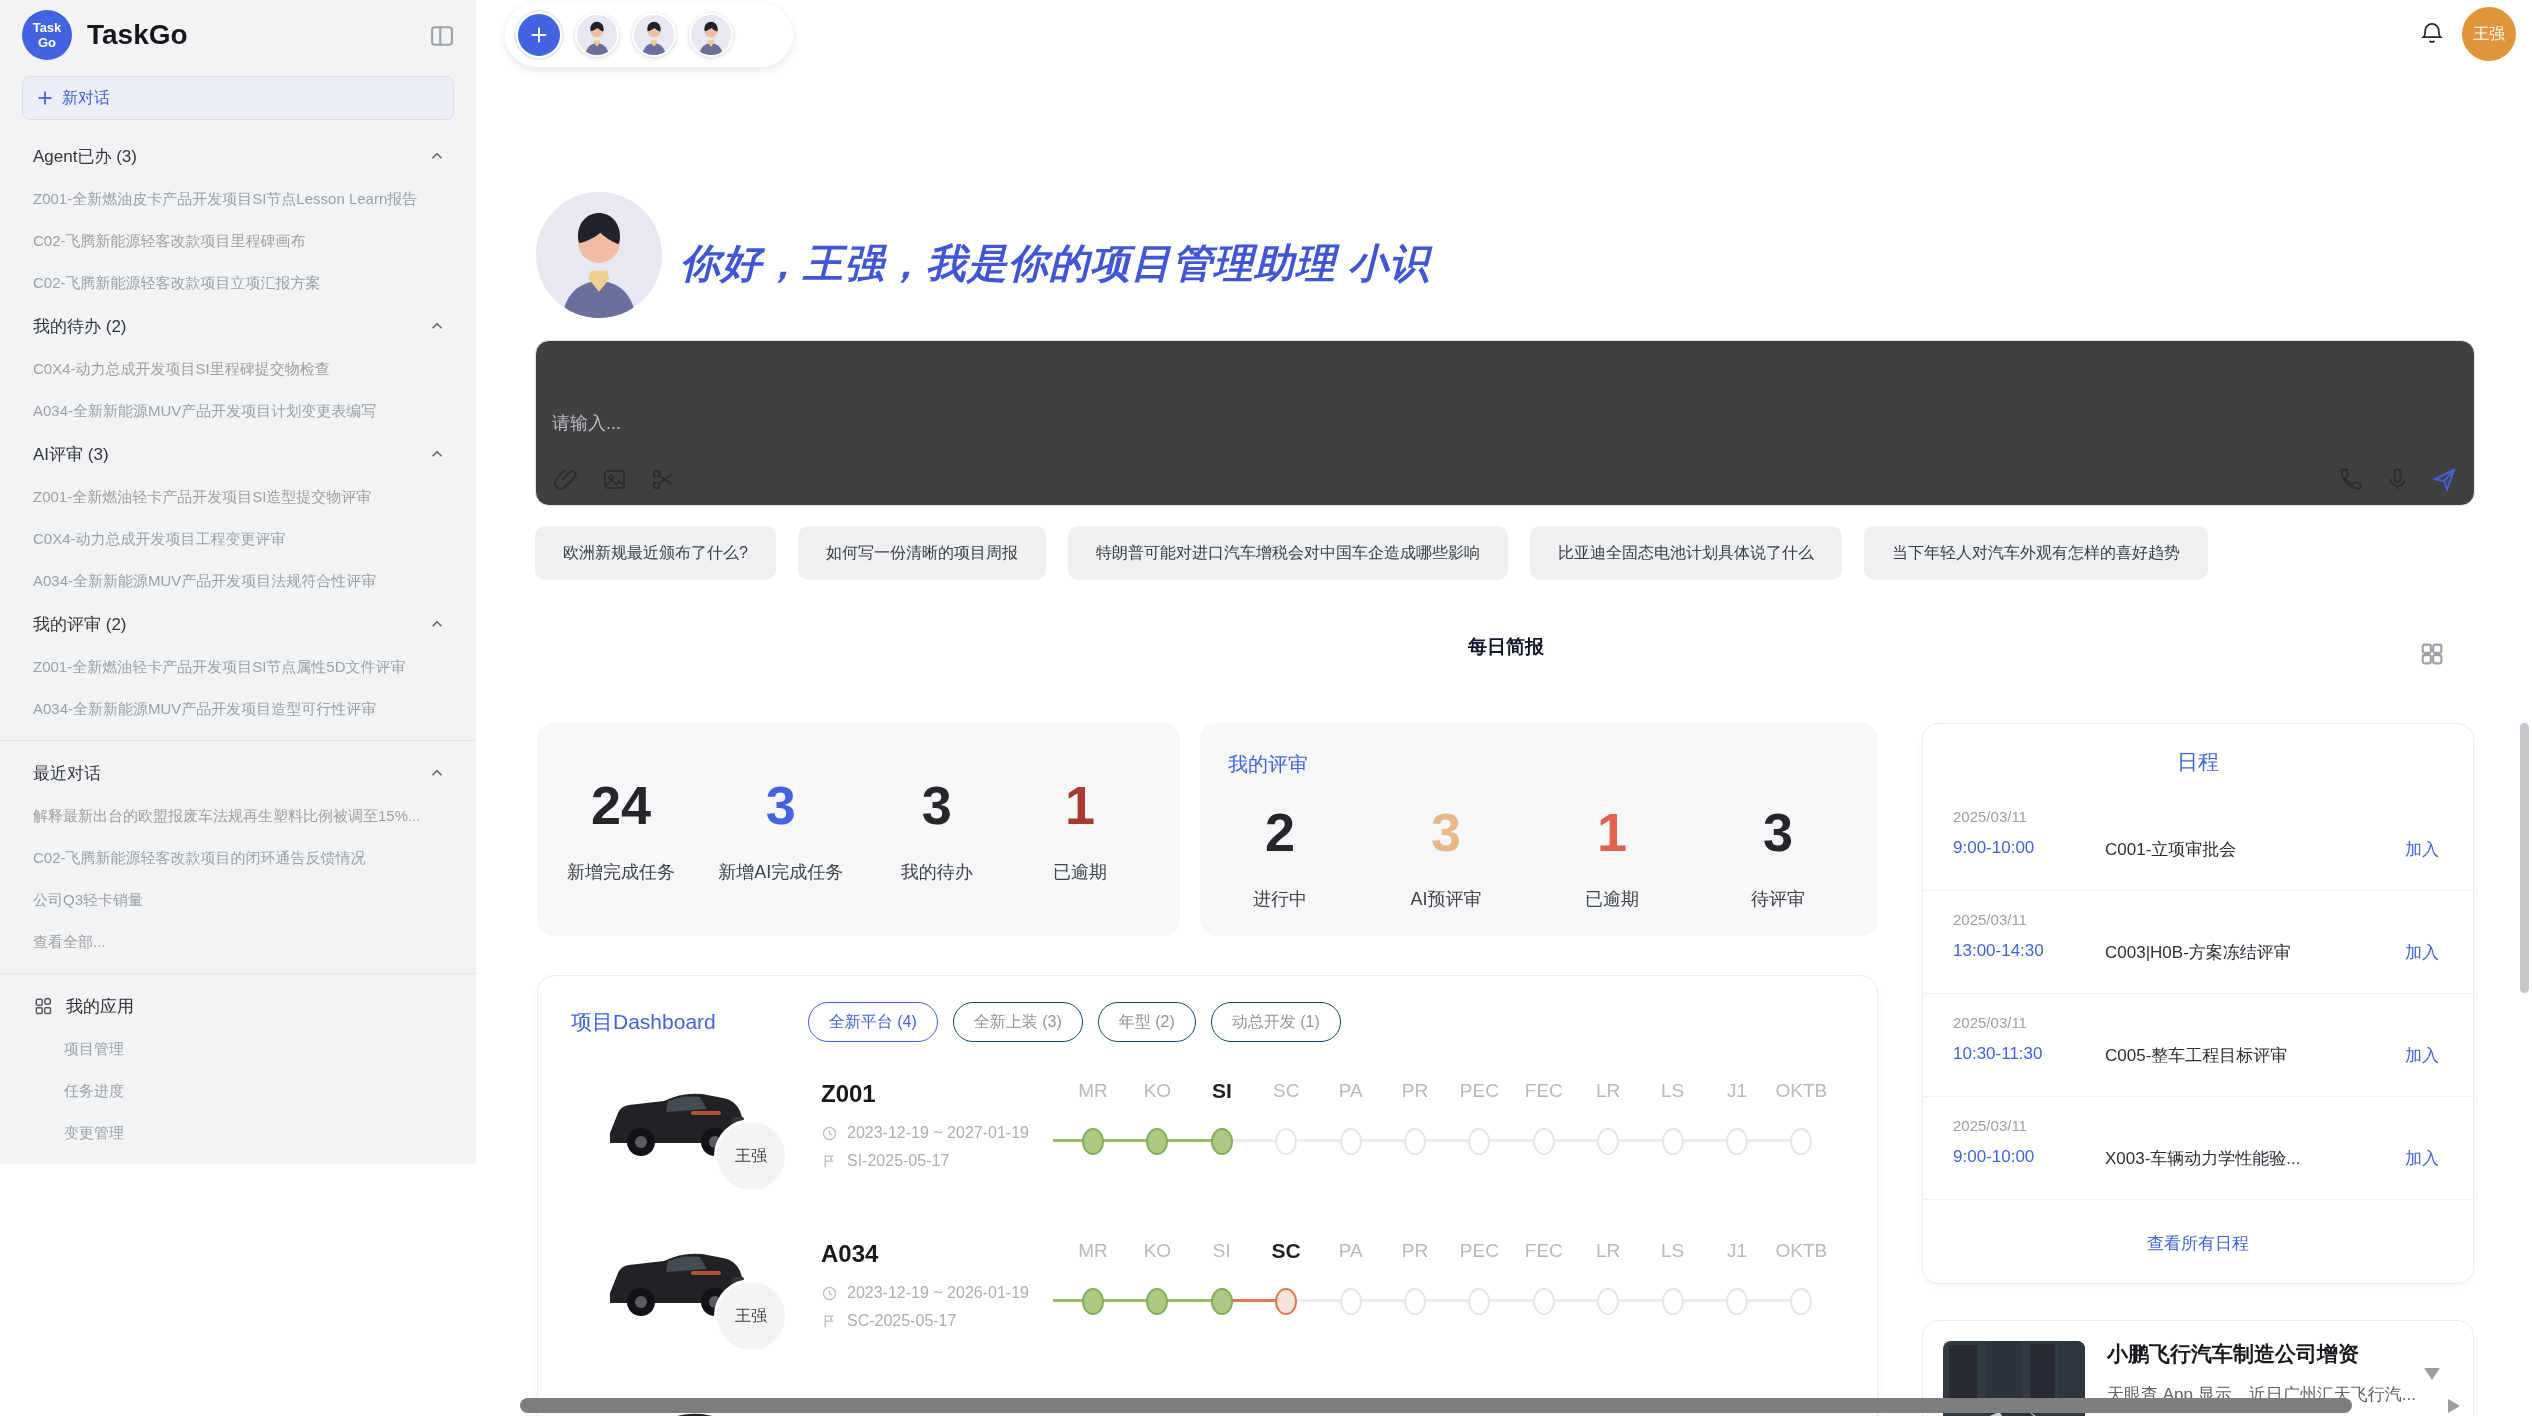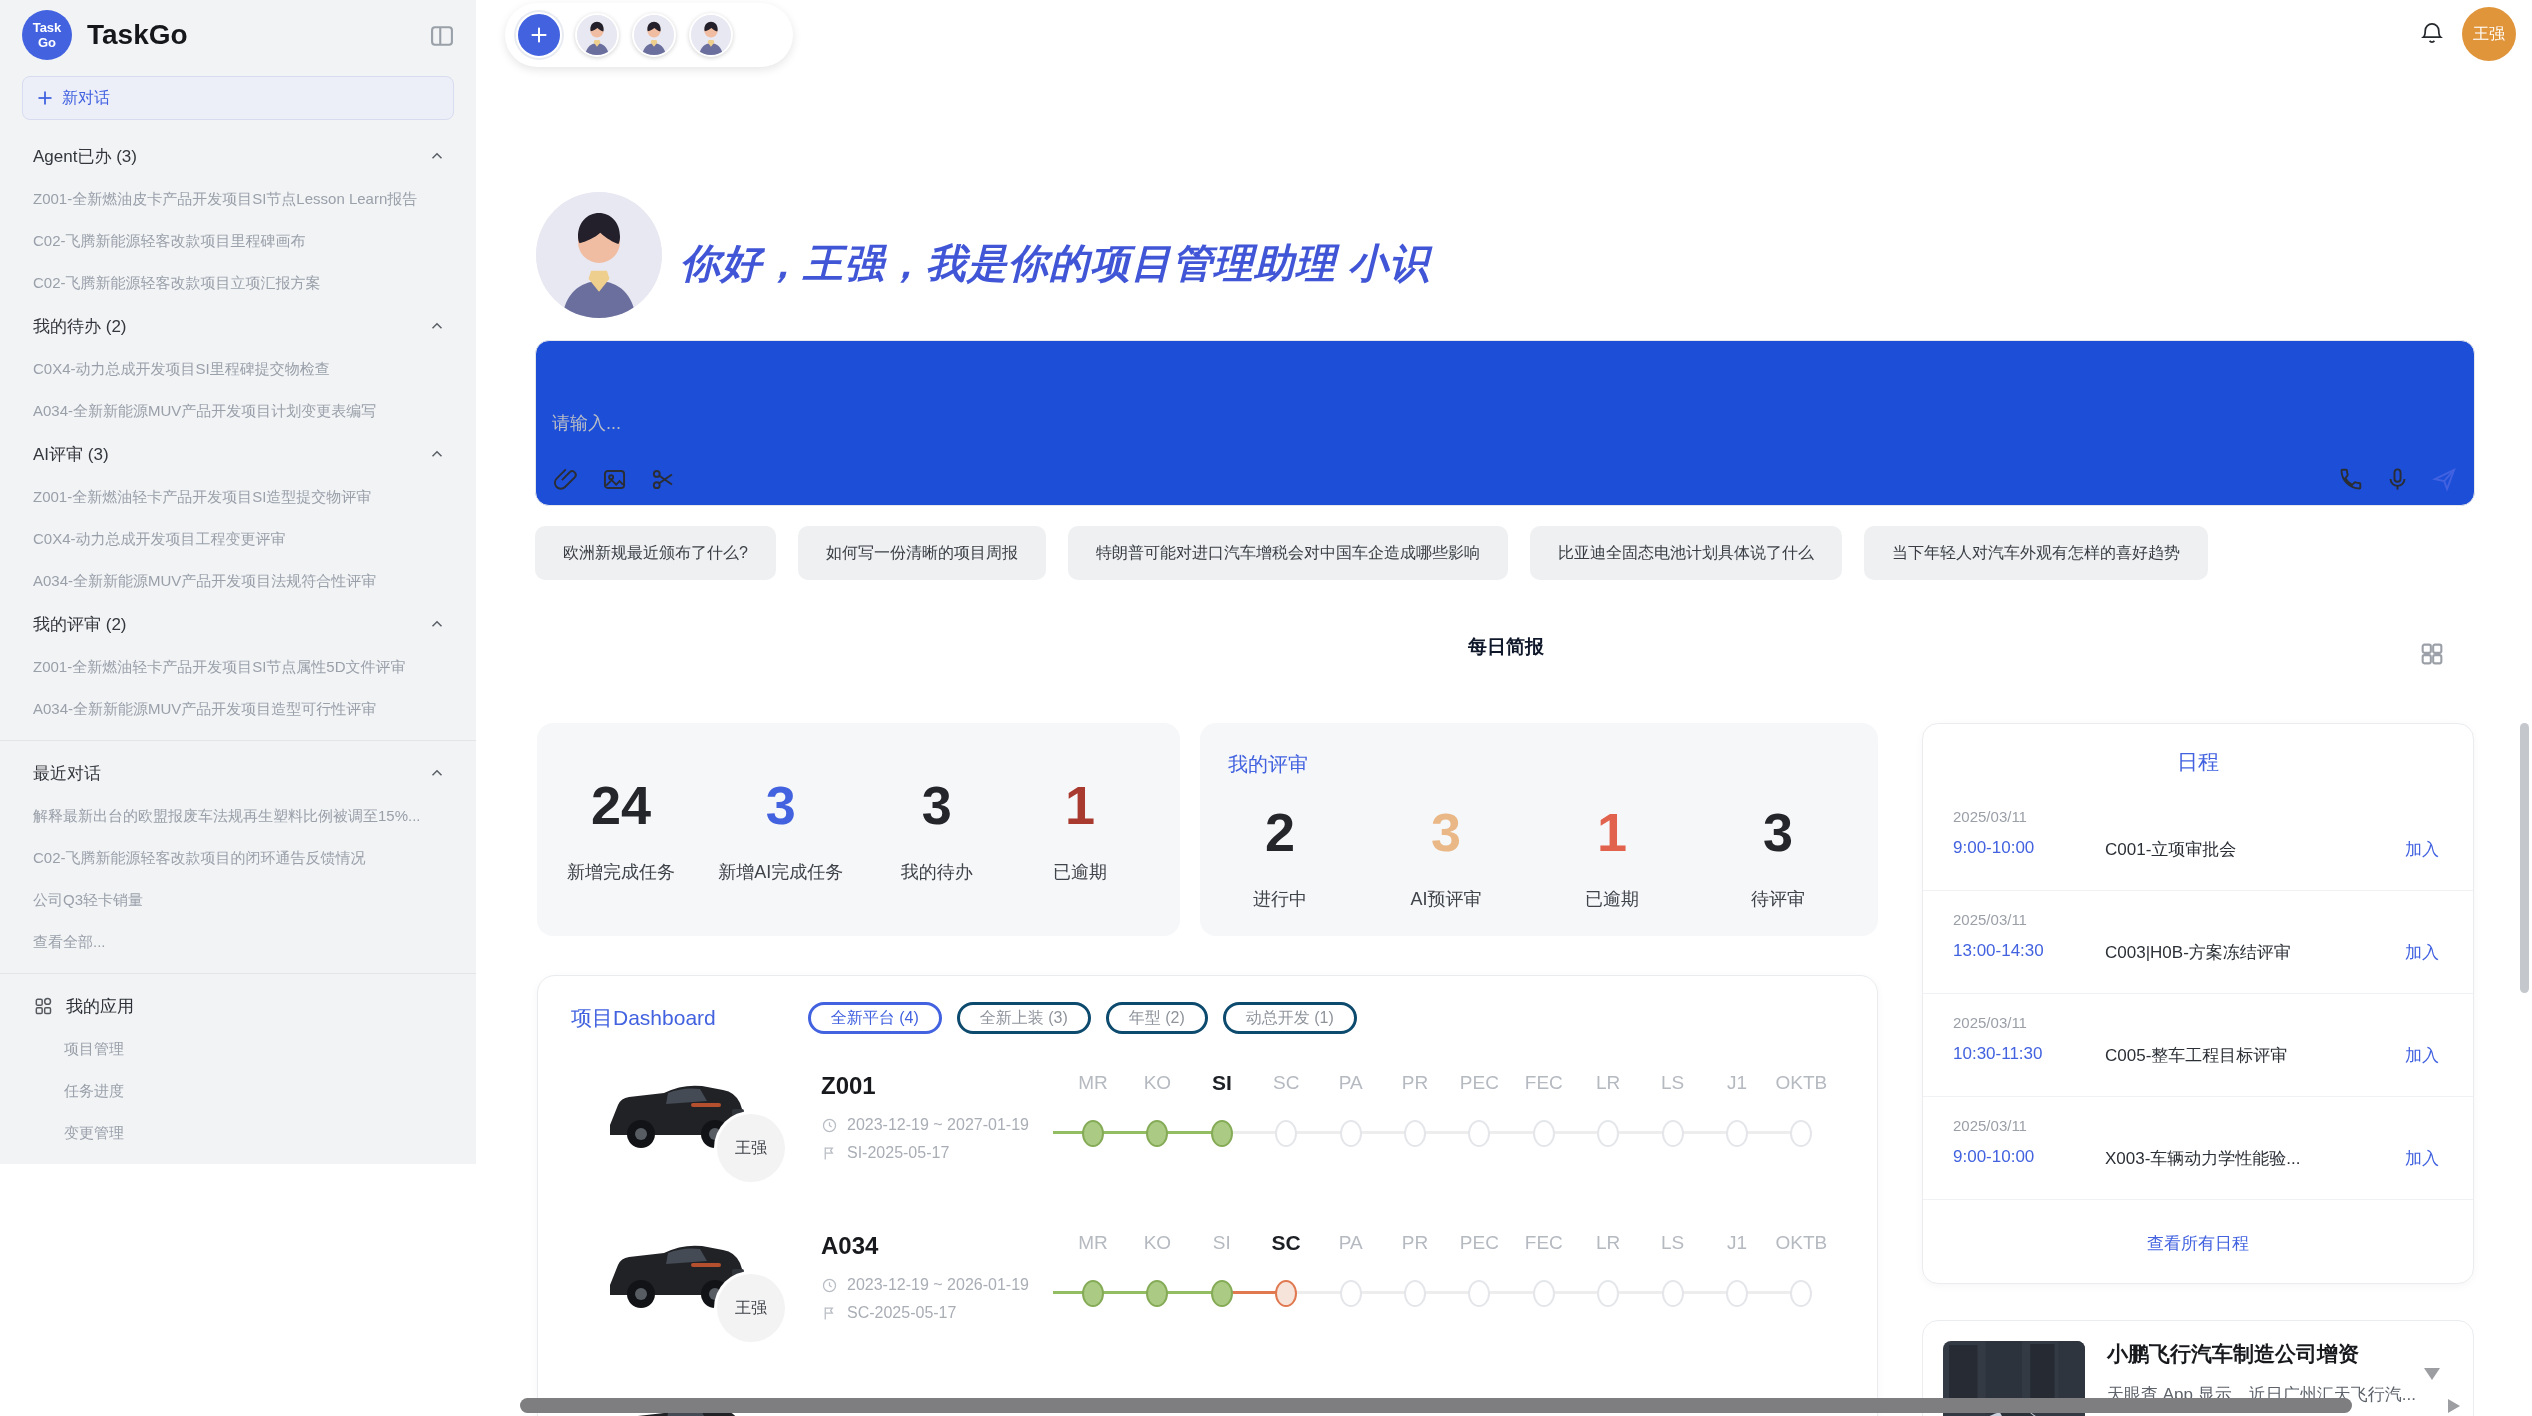--- a/index.html
+++ b/index.html
@@ -30,21 +30,21 @@
   .tb-avatar { width:44px; height:44px; border-radius:50%; background:#e7e8f2; border:2px solid #fff; box-shadow:0 1px 4px rgba(0,0,0,.18); overflow:hidden; cursor:pointer; flex-shrink:0; }
   .tb-avatar svg, .greet-avatar svg { width:100%; height:100%; display:block; }
   .bell { position:absolute; left:2418px; top:19px; width:28px; height:28px; color:#25282d; cursor:pointer; }
   .user-badge { position:absolute; left:2462px; top:7px; width:54px; height:54px; border-radius:50%; background:#e0953b; color:#fff; display:flex; align-items:center; justify-content:center; font-size:16px; cursor:pointer; }
 
   
   .greet-avatar { position:absolute; left:536px; top:192px; width:126px; height:126px; border-radius:50%; background:#e9e9f3; overflow:hidden; }
   .greet-text { position:absolute; left:680px; top:236px; font-size:40px; font-weight:800; font-style:italic; color:#4156d6; letter-spacing:1px; }
 
   
-  .input-card { position:absolute; left:535px; top:340px; width:1940px; height:166px; border:1px solid #e5e7ea; border-radius:14px; background:#1d4ed8; cursor:text; }
+  .input-card { position:absolute; left:535px; top:340px; width:1940px; height:166px; border:1px solid #e5e7ea; border-radius:14px; background:#404040; cursor:text; }
   .input-ph { position:absolute; left:16px; top:70px; font-size:18px; color:#b9bdc6; }
   .input-icons-l { position:absolute; left:16px; bottom:12px; display:flex; gap:22px; color:#2a2d33; }
   .input-icons-r { position:absolute; right:16px; bottom:12px; display:flex; gap:20px; align-items:center; color:#2a2d33; }
   .in-ic { width:27px; height:27px; cursor:pointer; }
   .send-ic { color:#4262e0; }
 
   
   .chips { position:absolute; left:535px; top:526px; width:1945px; display:flex; gap:22px; }
   .chip { height:54px; display:flex; align-items:center; padding:0 28px; background:#eef0f2; border-radius:10px; font-size:16px; color:#3a3e44; white-space:nowrap; cursor:pointer; }
 
@@ -60,21 +60,21 @@
   .stat .v { font-size:54px; font-weight:600; line-height:1.05; }
   .stat .l { font-size:18px; color:#3f434a; margin-top:26px; }
   .v.dark { color:#24262b; } .v.blue { color:#4262e0; } .v.red { color:#a93a30; }
   .v.tan { color:#eab887; } .v.orange { color:#e2634d; }
 
   
   .dash-card { position:absolute; left:537px; top:975px; width:1341px; height:520px; background:#fff; border:1px solid #e9ebee; border-radius:18px; box-shadow:0 2px 8px rgba(0,0,0,.04); overflow:hidden; }
   .dash-head { display:flex; align-items:center; padding:26px 0 0 33px; }
   .dash-title { font-size:21px; color:#4262e0; }
   .dash-chips { display:flex; gap:15px; margin-left:92px; }
-  .dash-chip { height:32px; padding:8px 20px; border:3px solid #0c4a6e; border-radius:21px; display:flex; align-items:center; font-size:16px; color:#8f949c; background:#fff; cursor:pointer; white-space:nowrap; }
+  .dash-chip { height:40px; padding:8px 20px; border:1px solid #0c4a6e; border-radius:21px; display:flex; align-items:center; font-size:16px; color:#8f949c; background:#fff; cursor:pointer; white-space:nowrap; }
   .dash-chip.active { border-color:#4262e0; color:#4262e0; }
   .proj-row { position:relative; height:160px; }
   .proj-row.first { margin-top:24px; }
   .proj-car { position:absolute; left:58px; top:4px; width:160px; height:98px; }
   .proj-car svg { width:100%; height:100%; }
   .proj-owner { position:absolute; left:179px; top:56px; width:68px; height:68px; border-radius:50%; background:#f3f3f4; display:flex; align-items:center; justify-content:center; font-size:16px; color:#3c4046; box-shadow:0 0 0 3px #fff; }
   .proj-info { position:absolute; left:283px; top:14px; }
   .proj-code { font-size:24px; font-weight:700; color:#17191d; }
   .proj-meta { display:flex; align-items:center; gap:9px; margin-top:16px; color:#a9adb5; font-size:16px; }
   .proj-meta + .proj-meta { margin-top:10px; }

